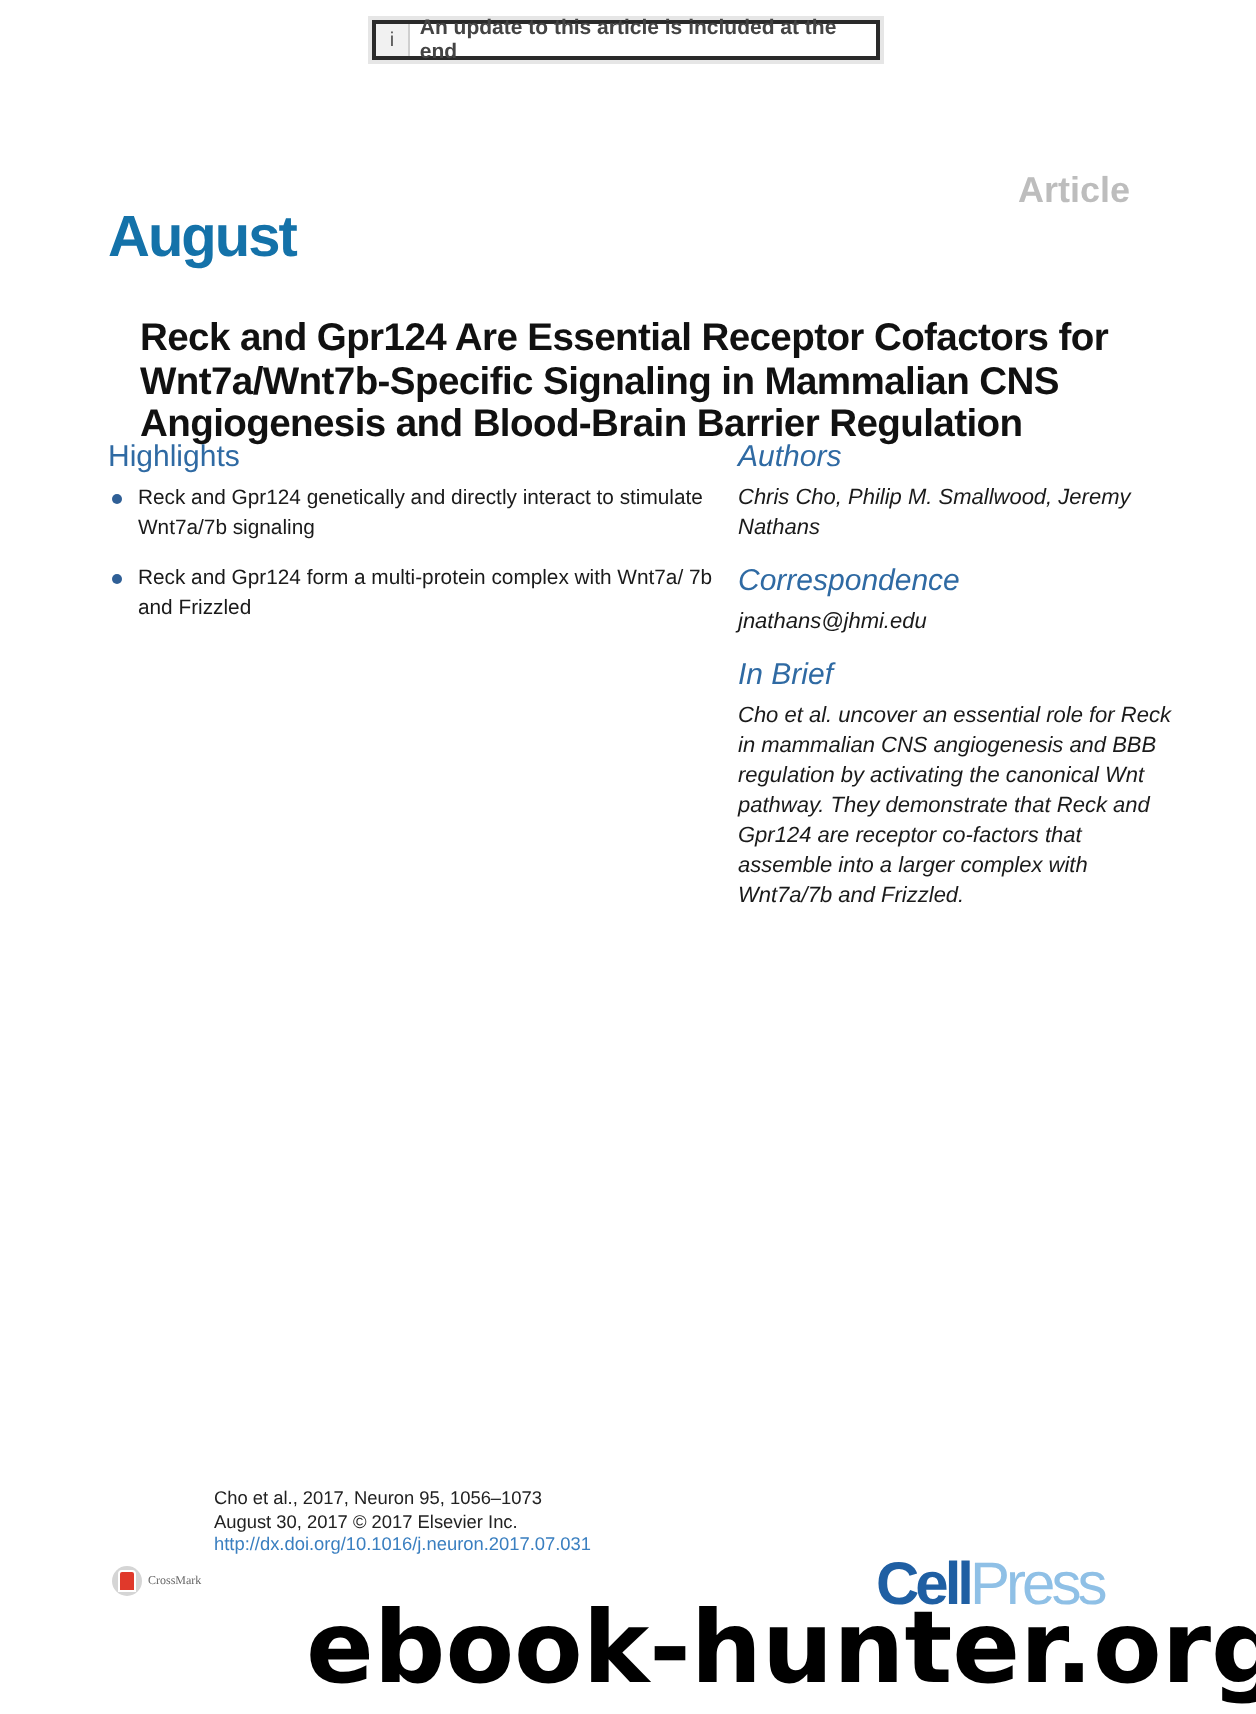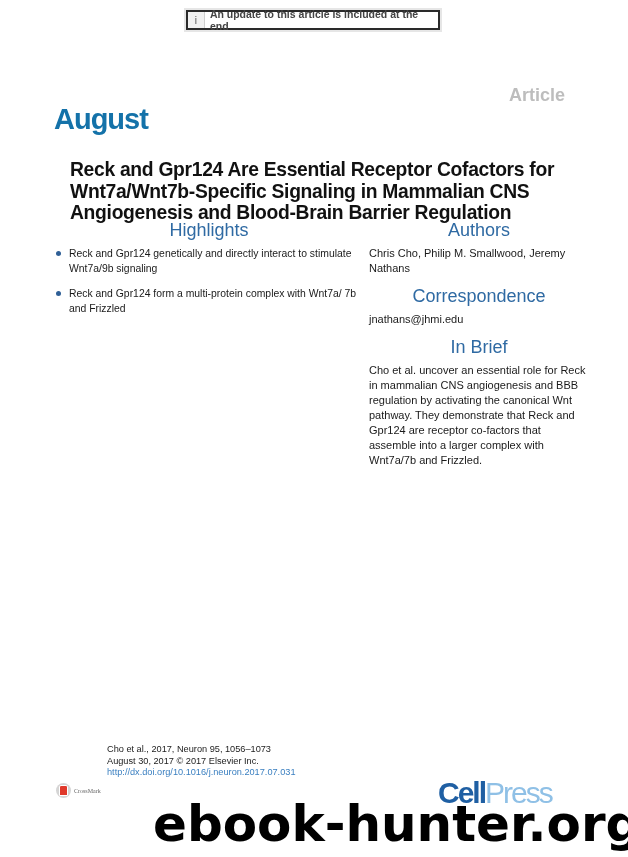--- a/index.html
+++ b/index.html
@@ -68,25 +68,24 @@
       top: 143px;
       width: 540px;
       font-size: 19.3px;
       line-height: 21.5px;
       font-weight: bold;
       color: #111;
       letter-spacing: -0.3px;
       margin: 16px;
     }
     .section-heading {
-      font-size: 18px;
+      font-size: 15px;
       color: #2f6aa3;
       margin: 0 0 5px 0;
       font-weight: normal;
-      text-align: center;
     }
     .highlights {
       position: absolute;
       left: 54px;
       top: 220px;
       width: 310px;
     }
     .highlights ul {
       list-style: none;
       margin: 0;
@@ -110,20 +109,21 @@
       background: #2f5f96;
     }
     .right-col {
       position: absolute;
       left: 369px;
       top: 220px;
       width: 220px;
     }
     .right-col .block {
       margin-bottom: 10px;
+      font-style: italic;
     }
     .right-col p {
       margin: 0;
       font-size: 11px;
       line-height: 15px;
       color: #1a1a1a;
     }
     .footer-cite {
       position: absolute;
       left: 107px;
@@ -204,21 +204,21 @@
 <div class="article-label">Article</div>
 <div class="journal-name">August</div>
 
 <h1 class="title">Reck and Gpr124 Are Essential Receptor Cofactors for Wnt7a/Wnt7b-Specific Signaling in Mammalian CNS Angiogenesis and Blood-Brain Barrier Regulation</h1>
 
 <div class="highlights">
   <h2 class="section-heading">Highlights</h2>
   <ul>
     <li>
       <span class="bullet"></span>
-      <span>Reck and Gpr124 genetically and directly interact to stimulate Wnt7a/9b signaling</span>
+      <span>Reck and Gpr124 genetically and directly interact to stimulate Wnt7a/7b signaling</span>
     </li>
     <li>
       <span class="bullet"></span>
       <span>Reck and Gpr124 form a multi-protein complex with Wnt7a/ 7b and Frizzled</span>
     </li>
   </ul>
 </div>
 
 <div class="right-col">
   <div class="block">

